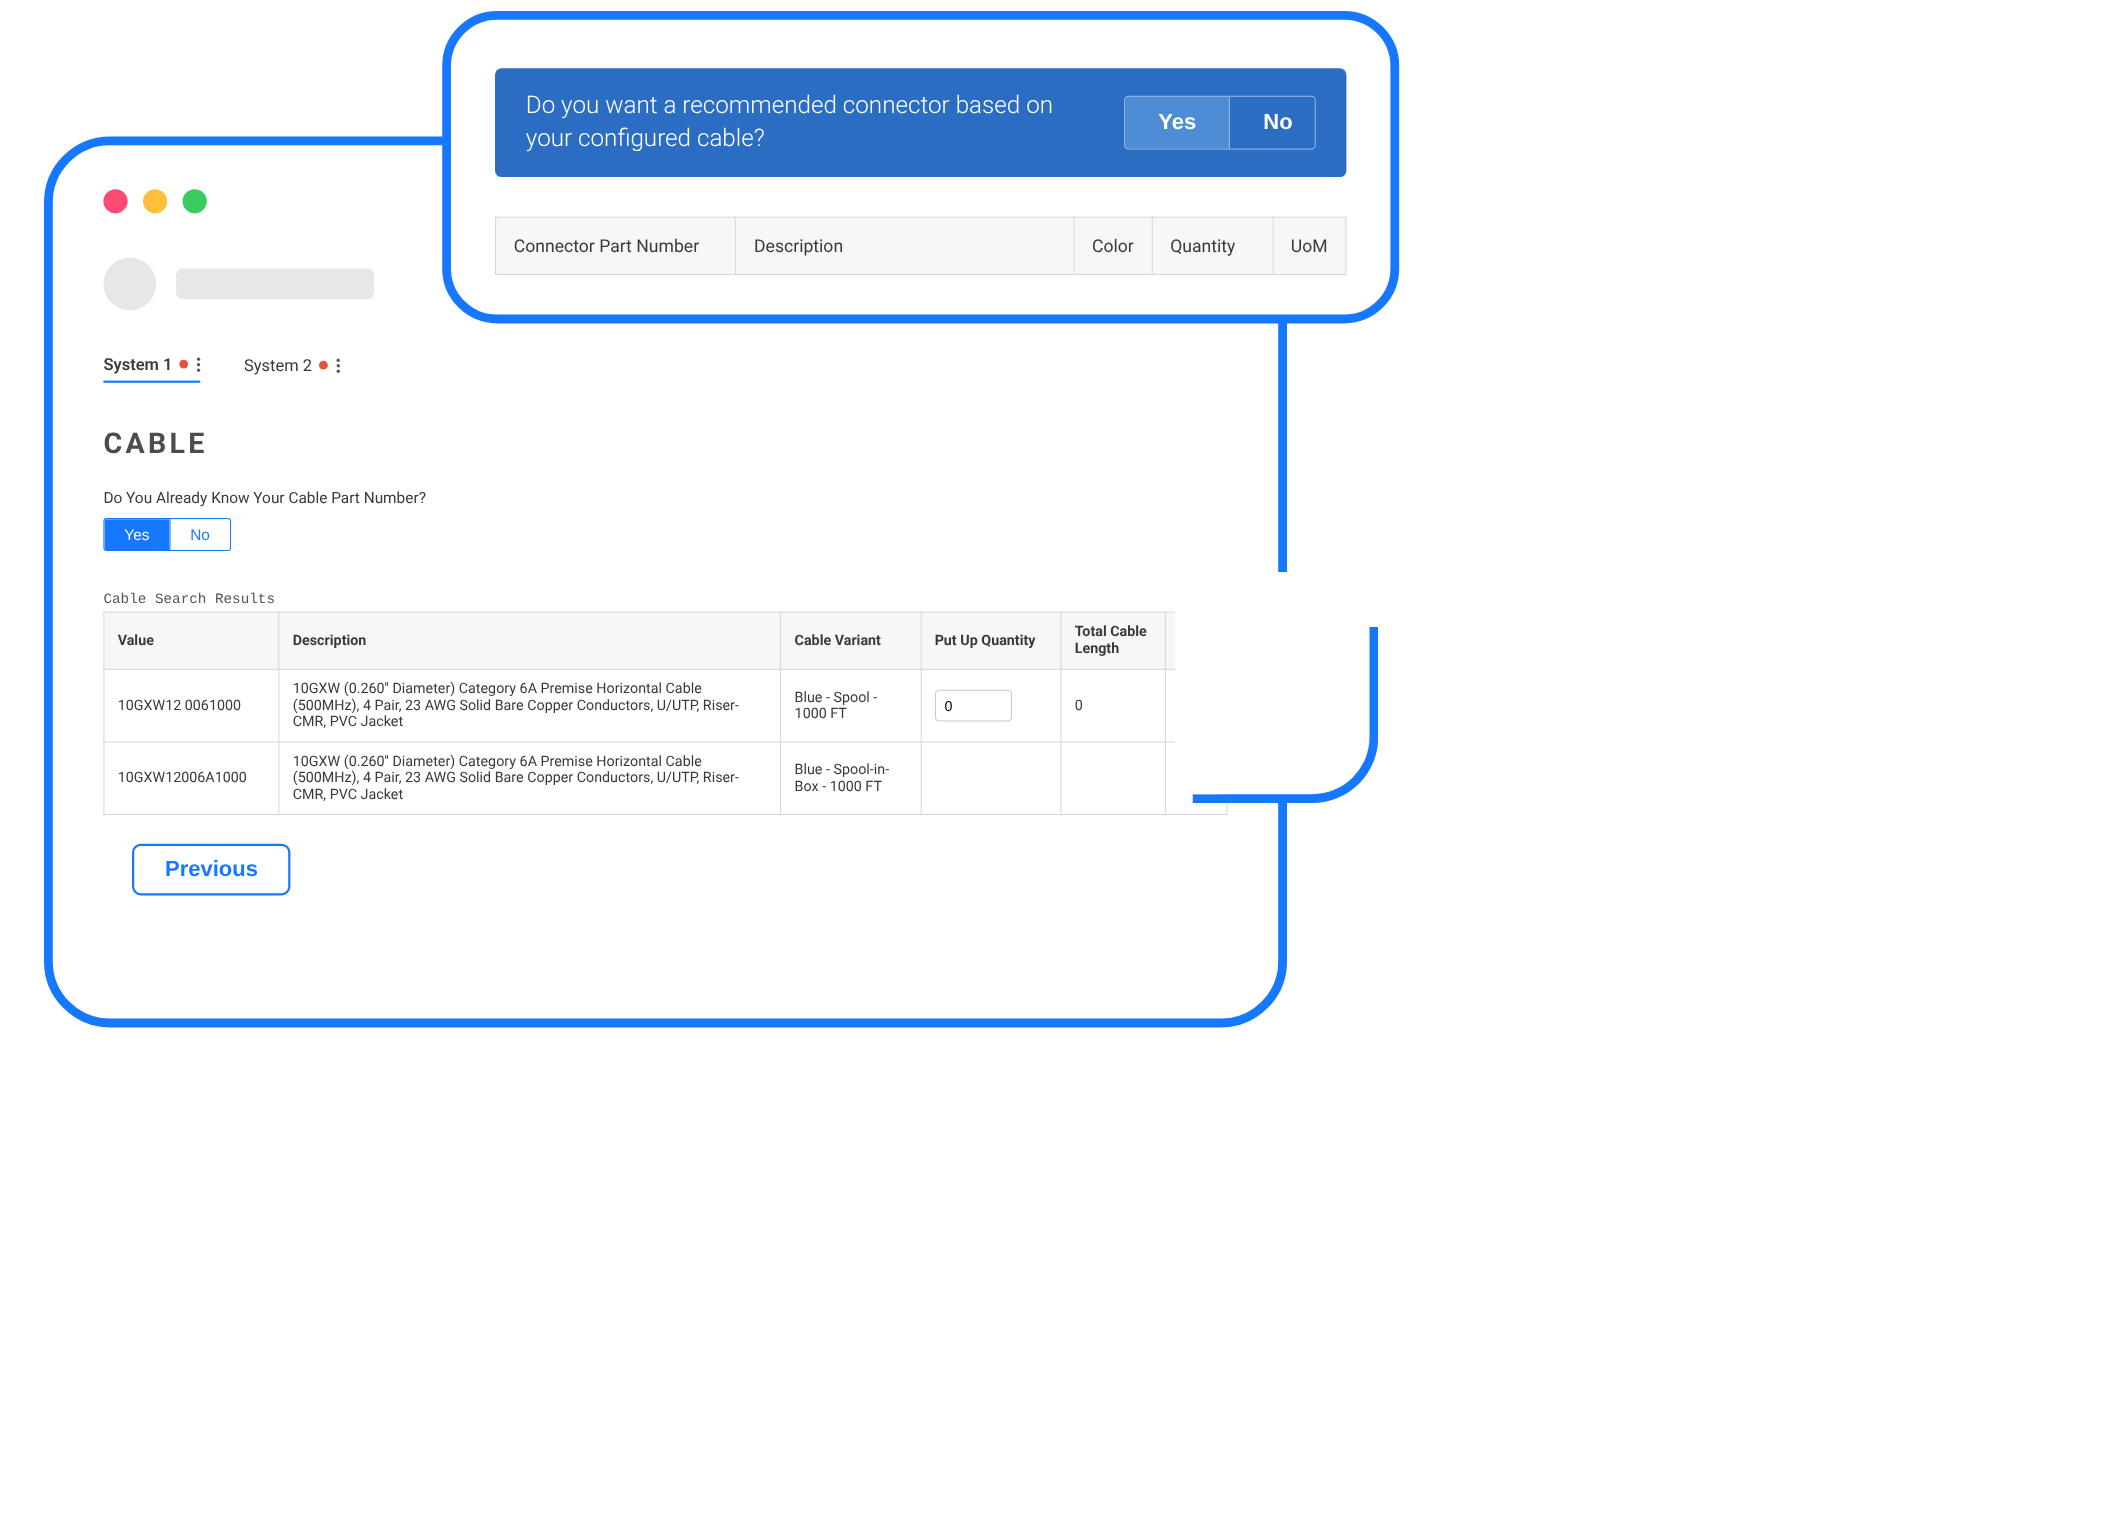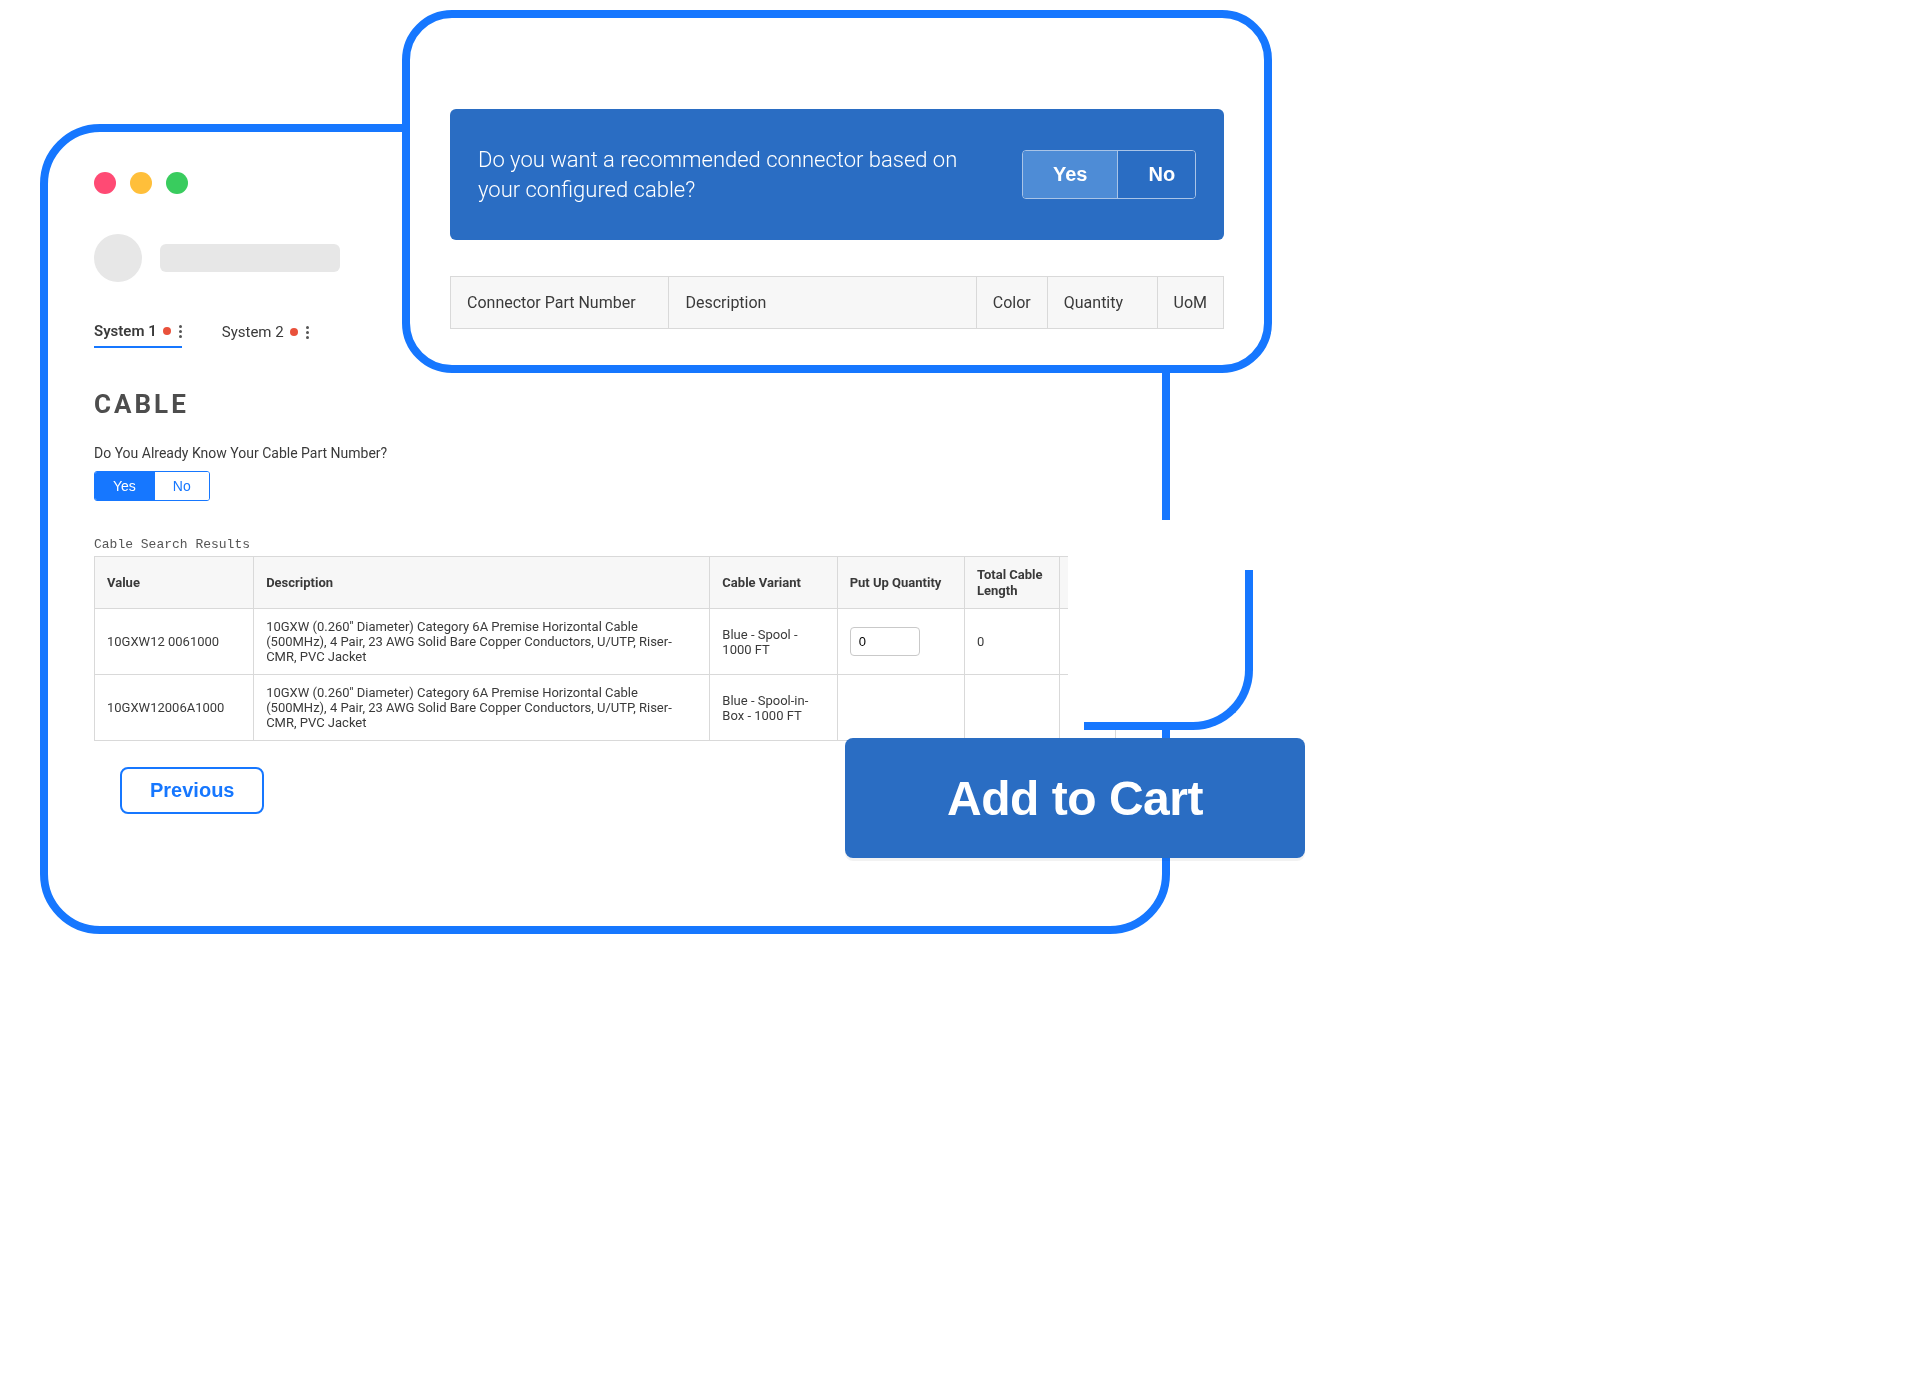--- a/index.html
+++ b/index.html
@@ -213,27 +213,26 @@
     letter-spacing:3px;
     color:#4d4d4d;
     font-weight:700;
     margin-bottom:30px;
     margin-left:6px;
   }
 
   .question-banner {
     background:#2a6dc3;
     border-radius:6px;
-    padding:36px 28px;
+    padding:20px 28px;
     display:flex;
     align-items:center;
     justify-content:space-between;
     gap:24px;
     margin-bottom:36px;
-    margin-top:47px;
   }
   .question-banner .q-text {
     color:#fff;
     font-size:22px;
     line-height:1.35;
     font-weight:300;
     max-width:520px;
   }
   .banner-yn {
     display:flex;
@@ -409,15 +408,14 @@
           <th style="width:70px">Color</th>
           <th style="width:110px">Quantity</th>
           <th style="width:60px">UoM</th>
         </tr>
       </thead>
       <tbody>
       </tbody>
     </table>
   </div>
 
-  <button class="add-to-cart">Add to Cart</button>
 
 </div>
 
 </body></html>

